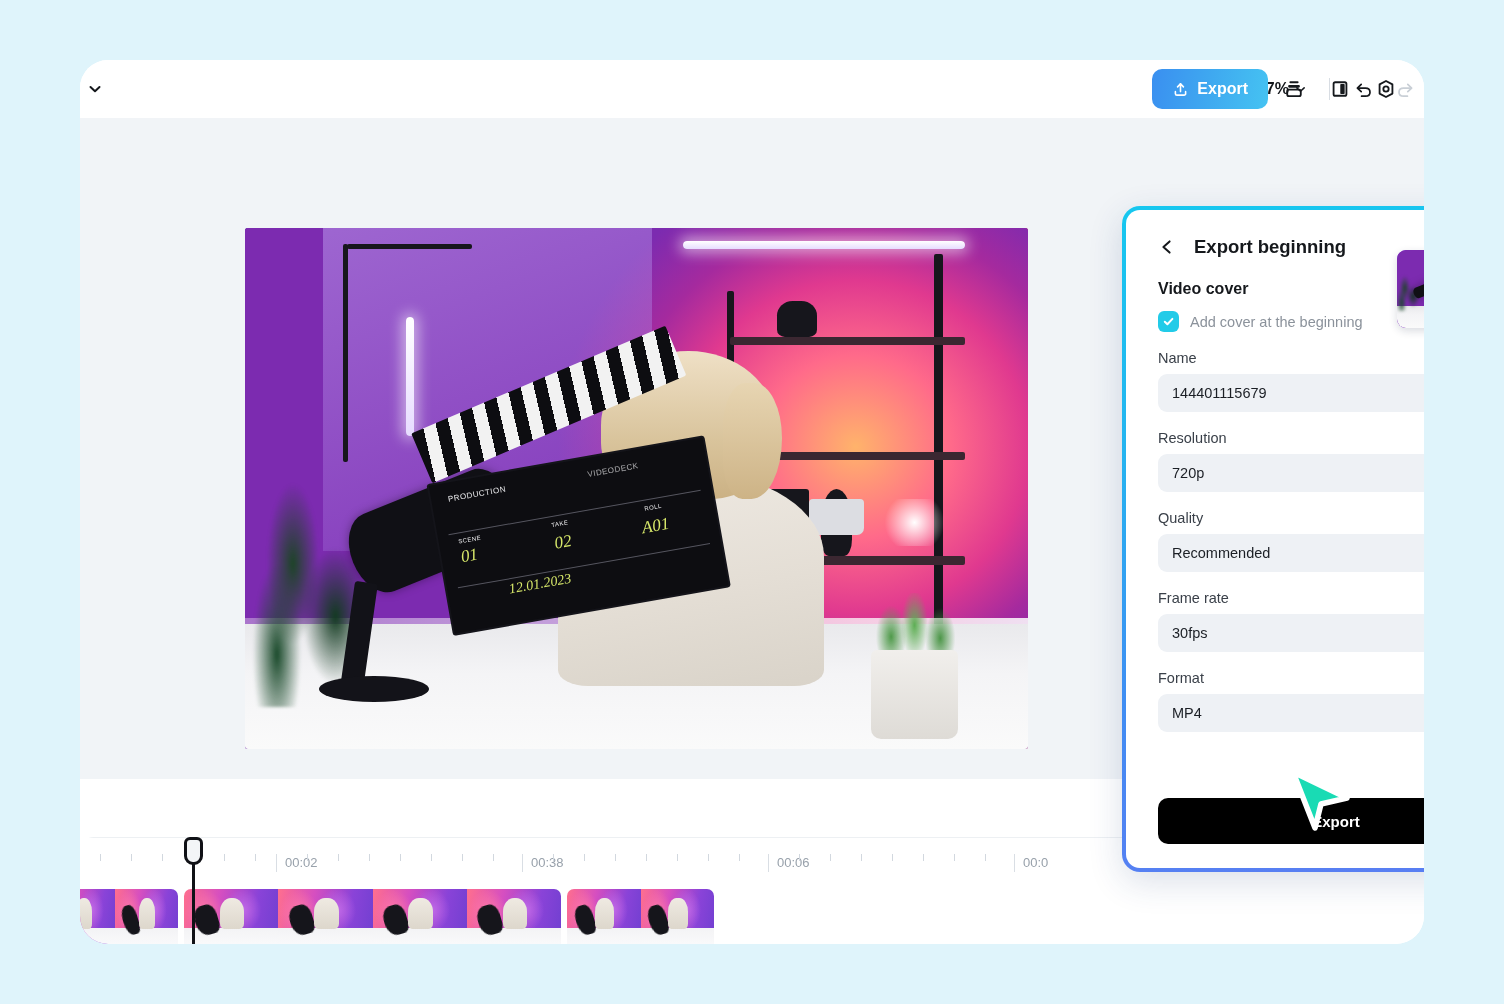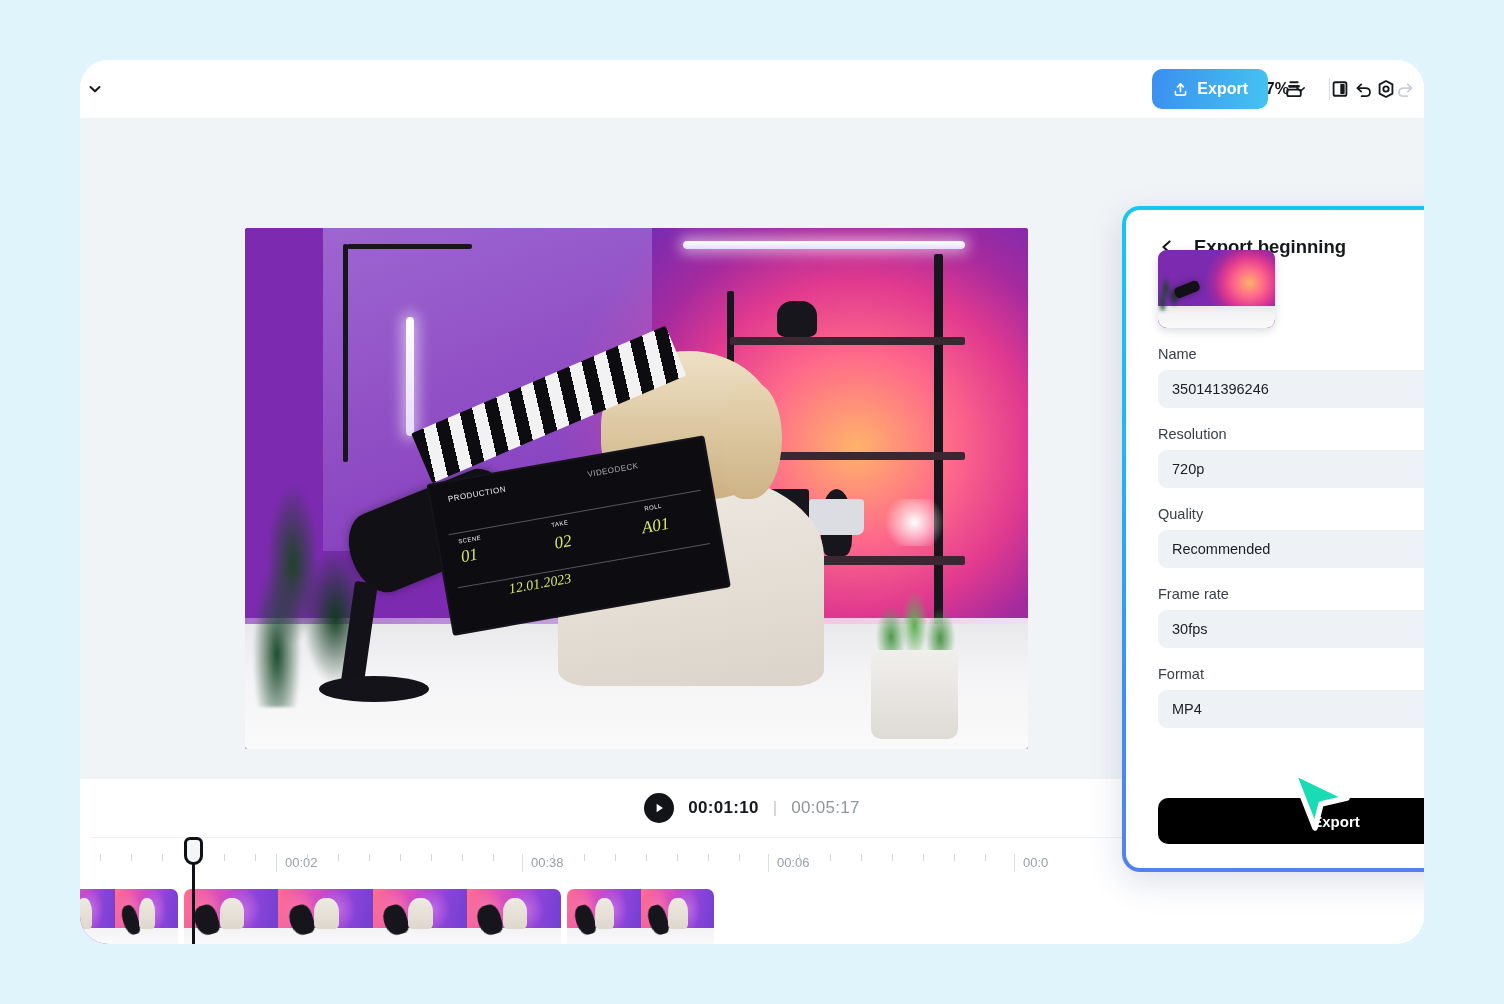--- a/index.html
+++ b/index.html
@@ -482,37 +482,20 @@
             <div class="clapper-num" style="left:7%;top:44%;">01</div>
             <div class="clapper-num" style="left:41%;top:46%;">02</div>
             <div class="clapper-num" style="left:73%;top:46%;">A01</div>
             <div class="clapper-num" style="left:22%;top:72%;font-size:14px;">12.01.2023</div>
           </div>
         </div>
       </div>
     </div>
   </div>
 
-  <div id="transport">
-    <div id="play-button">
-      <svg width="11" height="12" viewBox="0 0 11 12">
-        <path d="M2.6 1.8 L8.9 6 L2.6 10.2 Z" fill="#ffffff"></path>
-      </svg>
-    </div>
-    <span class="tc-current">00:01:10</span>
-    <span class="tc-sep">|</span>
-    <span class="tc-total">00:05:17</span>
-
-    <div id="fit-view-button">
-      <svg width="22" height="22" viewBox="0 0 24 24">
-        <rect x="4.6" y="5" width="14.8" height="9.6" rx="2" fill="none" stroke="#15181c" stroke-width="2"></rect>
-        <path d="M8.6 17.2 L12 20.3 L15.4 17.2" fill="none" stroke="#15181c" stroke-width="2.3" stroke-linecap="round" stroke-linejoin="round"></path>
-      </svg>
-    </div>
-  </div>
 
   <div id="timeline">
 
     <div id="ruler">
 
       <div class="rtick" style="left:20px;"></div>
       <div class="rtick" style="left:51px;"></div>
       <div class="rtick" style="left:82px;"></div>
       <div class="rtick" style="left:113px;"></div>
       <div class="rtick" style="left:144px;"></div>
@@ -576,36 +559,47 @@
       <div id="panel-header">
         <div id="back-button">
           <svg width="18" height="18" viewBox="0 0 18 18">
             <path d="M11.6 3.4 L5.4 9 L11.6 14.6" fill="none" stroke="#15181c" stroke-width="2" stroke-linecap="round" stroke-linejoin="round"></path>
           </svg>
         </div>
         <div id="panel-title">Export beginning</div>
       </div>
 
       <div id="cover-row">
+        <div>
+          <div class="sec-title">Video cover</div>
+          <div id="cover-check-row">
+            <div id="cover-checkbox">
+              <svg width="13" height="13" viewBox="0 0 14 14">
+                <path d="M3 7.2 L5.8 10 L11.2 4.2" fill="none" stroke="#fff" stroke-width="2.1" stroke-linecap="round" stroke-linejoin="round"></path>
+              </svg>
+            </div>
+            <span id="cover-check-label">Add cover at the beginning</span>
+          </div>
+        </div>
 
         <div id="cover-thumb">
           <div class="scene">
             <div class="scene-bg"></div>
             <div class="scene-desk" style="height:28%"></div>
 
             <div class="plant-left" style="left:0;top:30%;width:22%;height:48%;"></div>
             <div class="mic" style="left:14%;top:44%;width:22%;height:14%;"></div>
 
           </div>
         </div>
       </div>
 
       <div class="field-label">Name</div>
       <div class="field-box">
-        <span class="field-value">350141396246</span>
+        <span class="field-value">144401115679</span>
       </div>
 
       <div class="field-label">Resolution</div>
       <div class="field-box">
         <span class="field-value">720p</span>
 
       </div>
 
       <div class="field-label">Quality</div>
       <div class="field-box">

